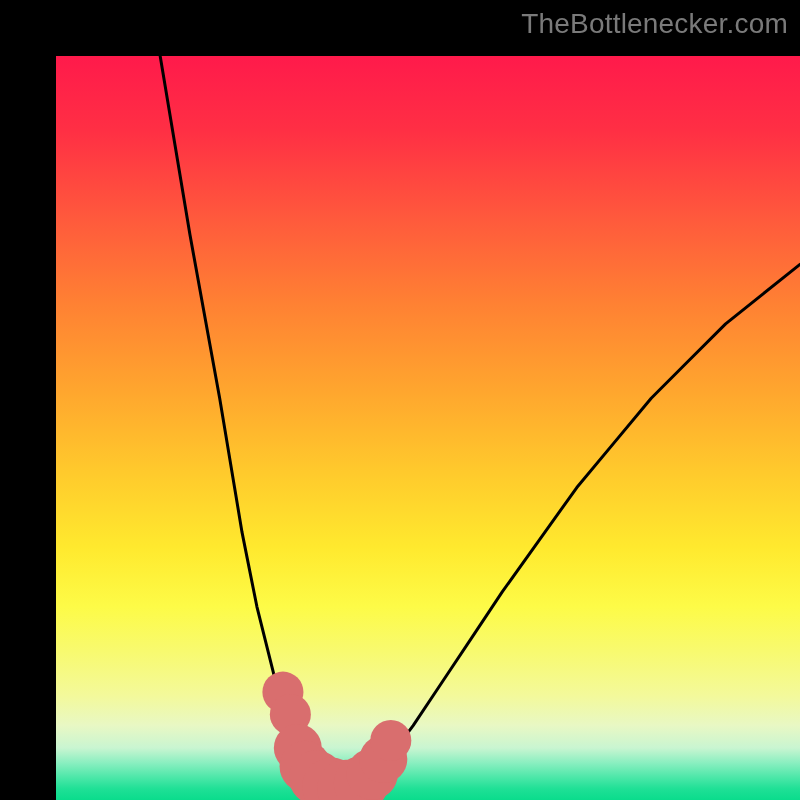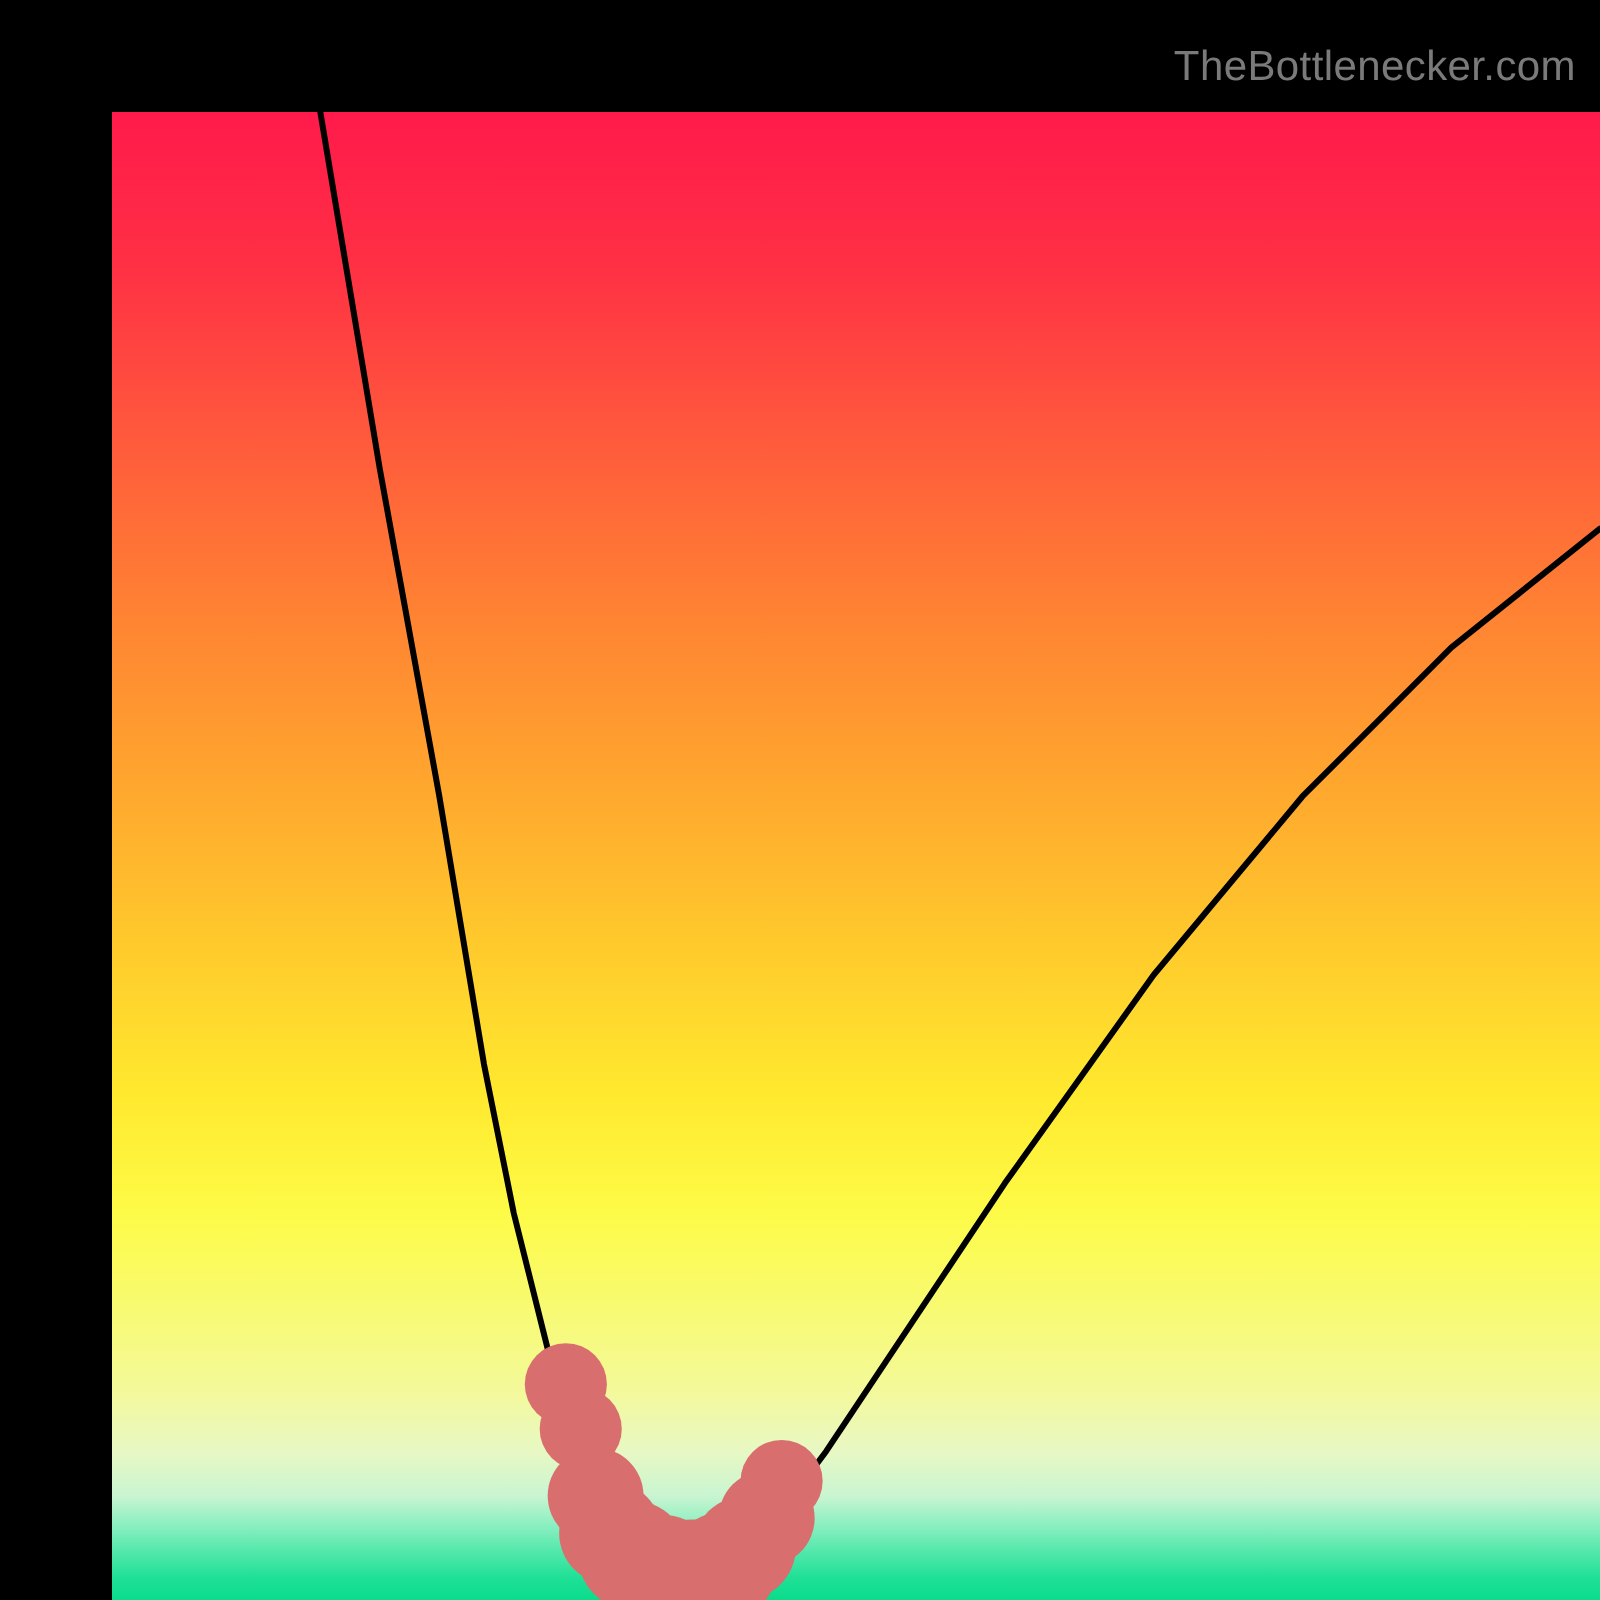--- a/index.html
+++ b/index.html
@@ -52,23 +52,23 @@
     );
   }
   svg.curve-layer {
     position: absolute;
     inset: 0;
     width: 744px;
     height: 744px;
   }
   .watermark {
     position: absolute;
-    top: 22px;
+    top: 8px;
     right: 12px;
-    font-size: 21px;
+    font-size: 28px;
     font-weight: 500;
     color: #7a7a7a;
     letter-spacing: 0.2px;
     z-index: 10;
     text-align: center;
   }
 </style>
 </head>
 <body>
 

